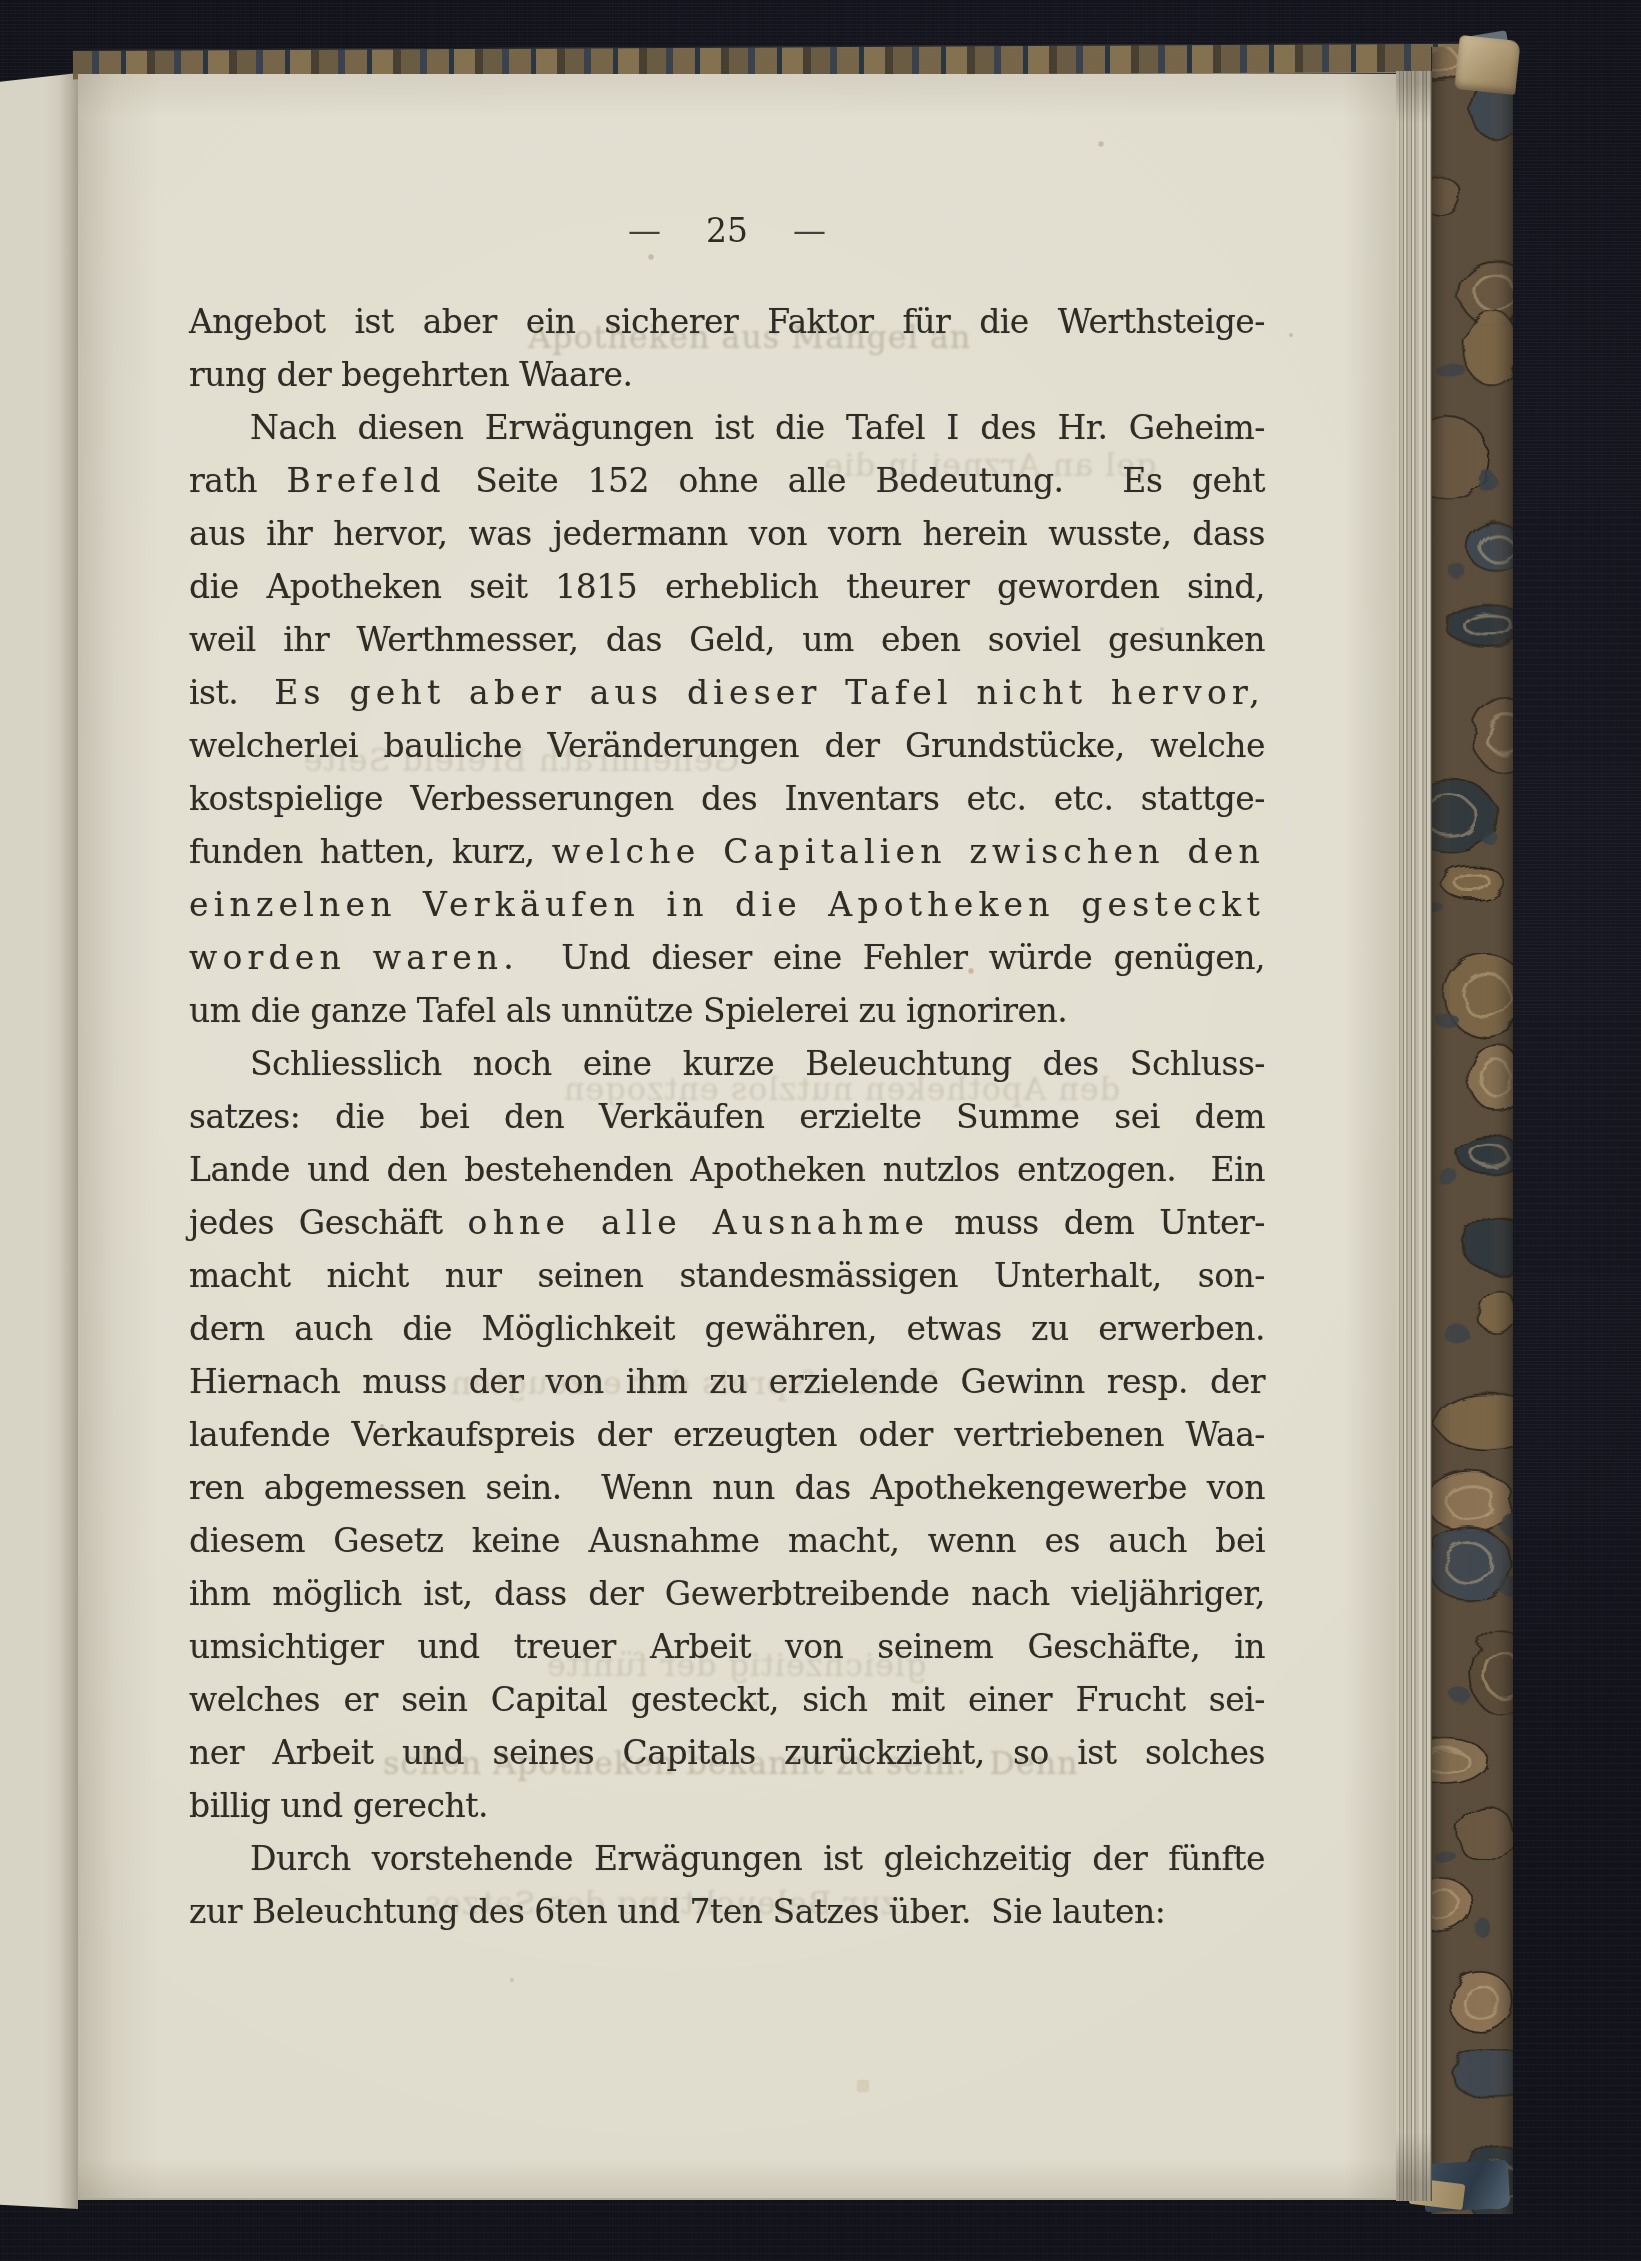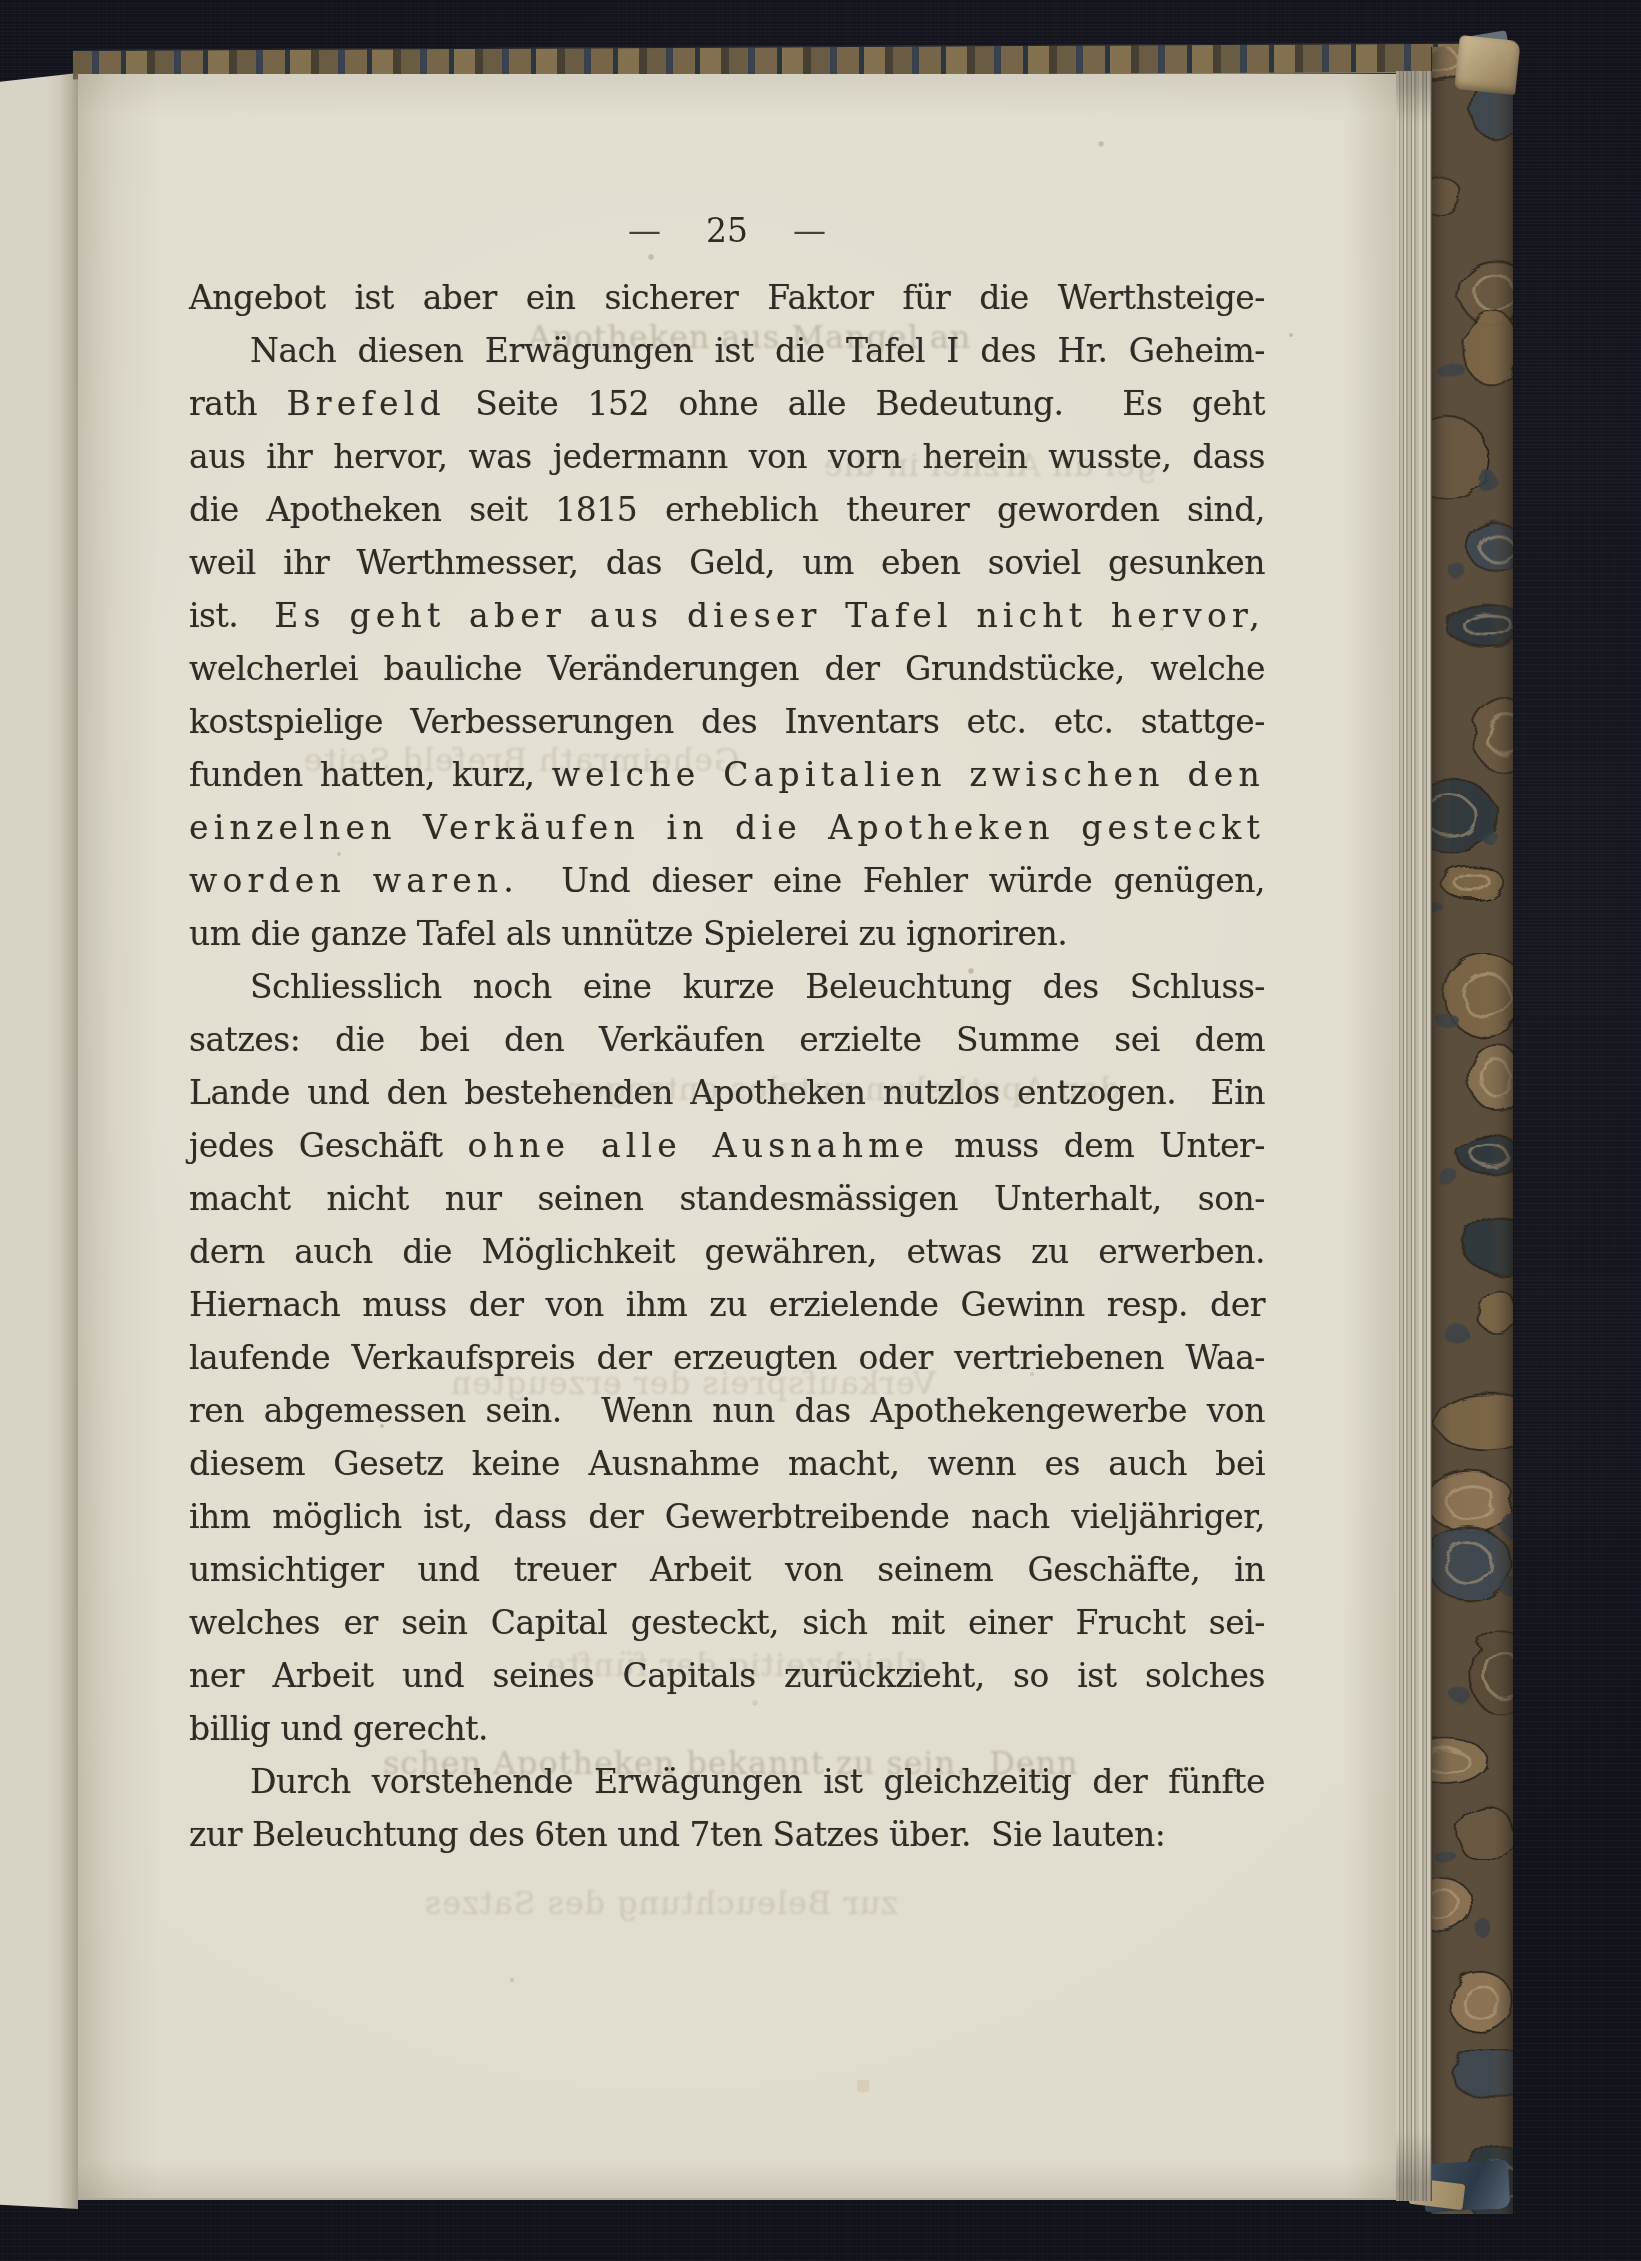--- a/index.html
+++ b/index.html
@@ -41,21 +41,21 @@
       #e0dccd;
     border-bottom:2.6px solid #b3ab99;
   }
   .page-header{
     position:absolute;top:130px;left:111px;width:1076px;height:53px;
     display:flex;align-items:center;justify-content:center;gap:45px;
     font-size:33px;color:#2f2b25;
   }
   .page-header .dash{color:#45403a;letter-spacing:0;}
   .text-block{
-    position:absolute;left:111px;top:197px;width:1076px;
+    position:absolute;left:111px;top:221px;width:1076px;
     font-size:33px;color:#2f2b25;letter-spacing:-0.015em;
     text-shadow:0 0 0.9px rgba(47,43,38,.35);
   }
   .line{height:53px;line-height:53px;text-align:justify;text-align-last:justify;}
   .line.noj{text-align-last:left;}
   .line.ind{text-indent:61px;}
   .gesperrt{letter-spacing:5.2px;}
   .ghost{
     position:absolute;white-space:nowrap;font-size:32px;color:#a79d88;
     opacity:.55;filter:blur(1px);letter-spacing:0.9px;
@@ -215,20 +215,21 @@
       <div class="speckles"></div>
 
     <div class="page-header">
       <span class="dash">—</span>
       <span>25</span>
       <span class="dash">—</span>
     </div>
 
     <div class="text-block">
         <div class="line"><span>Angebot ist aber ein sicherer Faktor für die Werthsteige-</span></div>
+        <div class="line noj"><span>rung der begehrten Waare.</span></div>
         <div class="line ind"><span>Nach diesen Erwägungen ist die Tafel I des Hr. Geheim-</span></div>
         <div class="line"><span>rath </span><span class="gesperrt">Brefeld</span><span> Seite 152 ohne alle Bedeutung.&nbsp; Es geht</span></div>
         <div class="line"><span>aus ihr hervor, was jedermann von vorn herein wusste, dass</span></div>
         <div class="line"><span>die Apotheken seit 1815 erheblich theurer geworden sind,</span></div>
         <div class="line"><span>weil ihr Werthmesser, das Geld, um eben soviel gesunken</span></div>
         <div class="line"><span>ist.&nbsp; </span><span class="gesperrt">Es geht aber aus dieser Tafel nicht hervor,</span></div>
         <div class="line"><span>welcherlei bauliche Veränderungen der Grundstücke, welche</span></div>
         <div class="line"><span>kostspielige Verbesserungen des Inventars etc. etc. stattge-</span></div>
         <div class="line"><span>funden hatten, kurz, </span><span class="gesperrt">welche Capitalien zwischen den</span></div>
         <div class="line"><span class="gesperrt">einzelnen Verkäufen in die Apotheken gesteckt</span></div>

